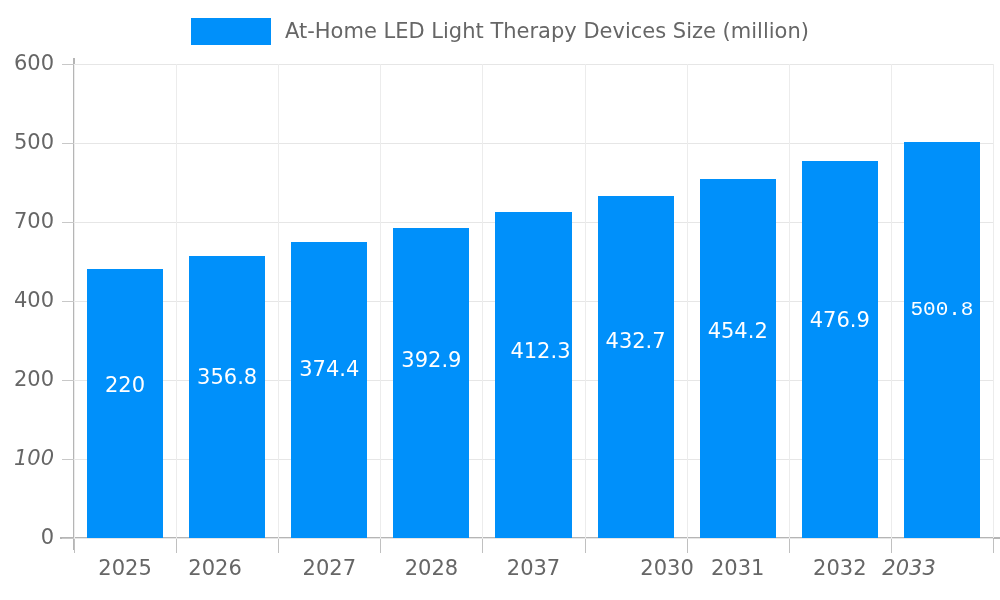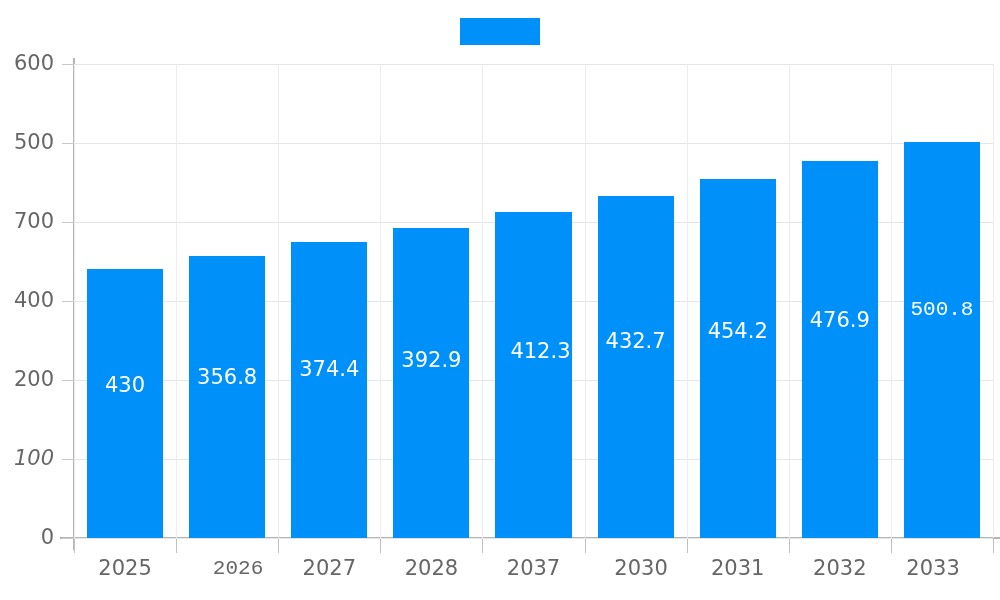--- a/index.html
+++ b/index.html
@@ -136,20 +136,21 @@
     white-space: nowrap;
   }
 </style>
 </head>
 <body>
 
 <div id="chart-root">
 
   <div id="legend">
     <span class="swatch"></span>
+    <span class="legend-label">At-Home LED Light Therapy Devices Size (million)</span>
   </div>
 
   <div id="axis-y-line"></div>
   <div id="axis-x-line"></div>
 
   <div id="plot">
       <div class="gridline-h" style="top: 474px;"></div>
       <div class="gridline-h" style="top: 395px;"></div>
       <div class="gridline-h" style="top: 316px;"></div>
       <div class="gridline-h" style="top: 237px;"></div>
@@ -185,38 +186,38 @@
       <div class="ytick-label" style="top: 369px;">200</div>
       <div class="ytick-mark" style="top: 380px;"></div>
       <div class="ytick-label" style="top: 290px;">400</div>
       <div class="ytick-mark" style="top: 301px;"></div>
       <div class="ytick-label" style="top: 211px;">700</div>
       <div class="ytick-mark" style="top: 222px;"></div>
       <div class="ytick-label" style="top: 132px;">500</div>
       <div class="ytick-mark" style="top: 143px;"></div>
       <div class="ytick-label" style="top: 53px;">600</div>
       <div class="ytick-mark" style="top: 64px;"></div>
-      <div class="bar-value" style="left: 74px; width: 102.111px; top: 375.497px;">430</div>
+      <div class="bar-value" style="left: 74px; width: 102.111px; top: 375.497px;">220</div>
       <div class="xtick-label" style="left: 74px; width: 102.111px;">2025</div>
       <div class="bar-value" style="left: 176.111px; width: 102.111px; top: 367.467px;">356.8</div>
-      <div class="xtick-label" style="left: 187px; width: 102.111px; font-family: Liberation Mono, monospace;">2026</div>
+      <div class="xtick-label" style="left: 164px; width: 102.111px;">2026</div>
       <div class="bar-value" style="left: 278.222px; width: 102.111px; top: 359.056px;">374.4</div>
       <div class="xtick-label" style="left: 278.222px; width: 102.111px;">2027</div>
       <div class="bar-value" style="left: 380.333px; width: 102.111px; top: 350.213px;">392.9</div>
       <div class="xtick-label" style="left: 380.333px; width: 102.111px;">2028</div>
       <div class="bar-value" style="left: 482.444px; width: 116px; top: 340.941px;">412.3</div>
       <div class="xtick-label" style="left: 482.444px; width: 102.111px;">2037</div>
       <div class="bar-value" style="left: 584.556px; width: 102.111px; top: 331.191px;">432.7</div>
-      <div class="xtick-label" style="left: 590px; width: 102.111px;">2030</div>
+      <div class="xtick-label" style="left: 616px; width: 102.111px;">2030</div>
       <div class="bar-value" style="left: 686.667px; width: 102.111px; top: 320.915px;">454.2</div>
       <div class="xtick-label" style="left: 686.667px; width: 102.111px;">2031</div>
       <div class="bar-value" style="left: 788.778px; width: 102.111px; top: 310.066px;">476.9</div>
       <div class="xtick-label" style="left: 788.778px; width: 102.111px;">2032</div>
       <div class="bar-value" style="left: 890.889px; width: 102.111px; top: 298.643px; font-family: Liberation Mono, monospace;">500.8</div>
-      <div class="xtick-label" style="left: 882px; width: 102.111px;">2033</div>
+      <div class="xtick-label" style="left: 858px; width: 102.111px; font-style: italic;">2033</div>
       <div class="xtick-mark" style="left: 74px;"></div>
       <div class="xtick-mark" style="left: 176px;"></div>
       <div class="xtick-mark" style="left: 278px;"></div>
       <div class="xtick-mark" style="left: 380px;"></div>
       <div class="xtick-mark" style="left: 482px;"></div>
       <div class="xtick-mark" style="left: 585px;"></div>
       <div class="xtick-mark" style="left: 687px;"></div>
       <div class="xtick-mark" style="left: 789px;"></div>
       <div class="xtick-mark" style="left: 891px;"></div>
       <div class="xtick-mark" style="left: 993px;"></div>

